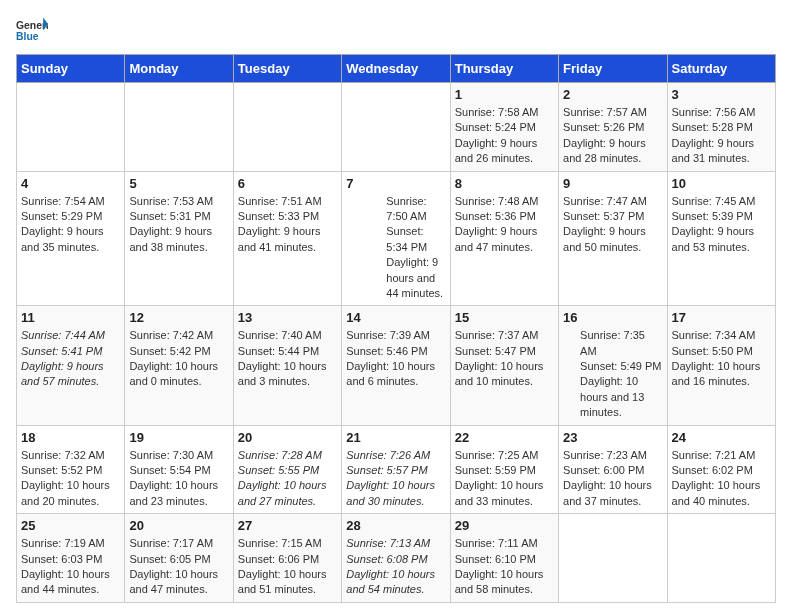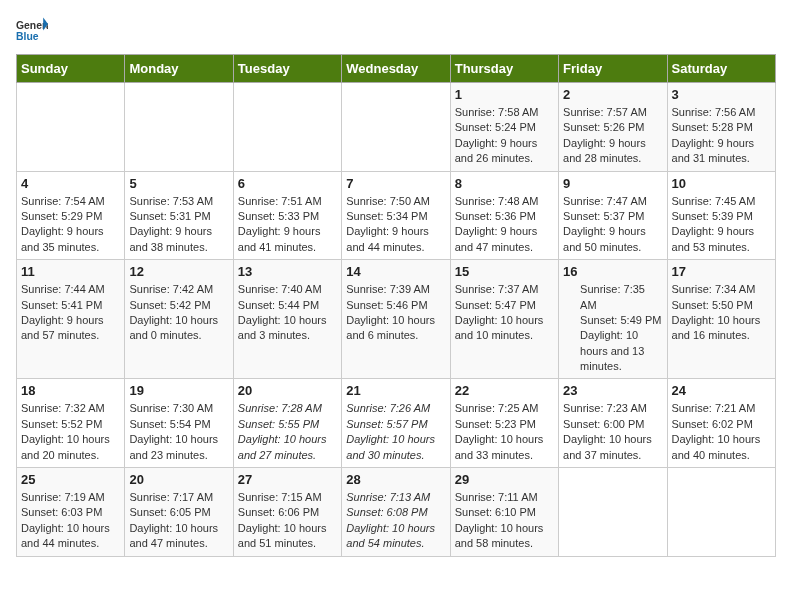--- a/index.html
+++ b/index.html
@@ -37,21 +37,21 @@
     .calendar-subtitle {
       font-size: 16px;
       color: #555;
     }
     table {
       width: 100%;
       border-collapse: collapse;
       font-size: 11px;
     }
     thead tr th {
-      background-color: #4d7c0f;
+      background-color: #1d4ed8;
       color: #fff;
       padding: 6px 4px;
       text-align: left;
       font-size: 13px;
       font-weight: bold;
       border: 1px solid #aaa;
     }
     tbody tr td {
       border: 1px solid #ccc;
       vertical-align: top;
@@ -152,21 +152,21 @@
 Daylight: 9 hours and 38 minutes.</div>
         </td>
         <td>
           <span class="day-number">6</span>
           <div class="day-info" style="white-space: pre-line;">Sunrise: 7:51 AM
 Sunset: 5:33 PM
 Daylight: 9 hours and 41 minutes.</div>
         </td>
         <td>
           <span class="day-number">7</span>
-          <div class="day-info" style="white-space: pre-line;">Sunrise: 7:50 AM
+          <div class="day-info" style="white-space: pre-line; margin-left: 40px;">Sunrise: 7:50 AM
 Sunset: 5:34 PM
 Daylight: 9 hours and 44 minutes.</div>
         </td>
         <td>
           <span class="day-number">8</span>
           <div class="day-info" style="white-space: pre-line;">Sunrise: 7:48 AM
 Sunset: 5:36 PM
 Daylight: 9 hours and 47 minutes.</div>
         </td>
         <td>
@@ -178,21 +178,21 @@
         <td>
           <span class="day-number">10</span>
           <div class="day-info" style="white-space: pre-line;">Sunrise: 7:45 AM
 Sunset: 5:39 PM
 Daylight: 9 hours and 53 minutes.</div>
         </td>
       </tr>
       <tr>
         <td>
           <span class="day-number">11</span>
-          <div class="day-info" style="white-space: pre-line;">Sunrise: 7:44 AM
+          <div class="day-info" style="white-space: pre-line; font-style: italic;">Sunrise: 7:44 AM
 Sunset: 5:41 PM
 Daylight: 9 hours and 57 minutes.</div>
         </td>
         <td>
           <span class="day-number">12</span>
           <div class="day-info" style="white-space: pre-line;">Sunrise: 7:42 AM
 Sunset: 5:42 PM
 Daylight: 10 hours and 0 minutes.</div>
         </td>
         <td>
@@ -247,21 +247,21 @@
         </td>
         <td>
           <span class="day-number">21</span>
           <div class="day-info" style="white-space: pre-line; font-style: italic;">Sunrise: 7:26 AM
 Sunset: 5:57 PM
 Daylight: 10 hours and 30 minutes.</div>
         </td>
         <td>
           <span class="day-number">22</span>
           <div class="day-info" style="white-space: pre-line;">Sunrise: 7:25 AM
-Sunset: 5:23 PM
+Sunset: 5:59 PM
 Daylight: 10 hours and 33 minutes.</div>
         </td>
         <td>
           <span class="day-number">23</span>
           <div class="day-info" style="white-space: pre-line;">Sunrise: 7:23 AM
 Sunset: 6:00 PM
 Daylight: 10 hours and 37 minutes.</div>
         </td>
         <td>
           <span class="day-number">24</span>

